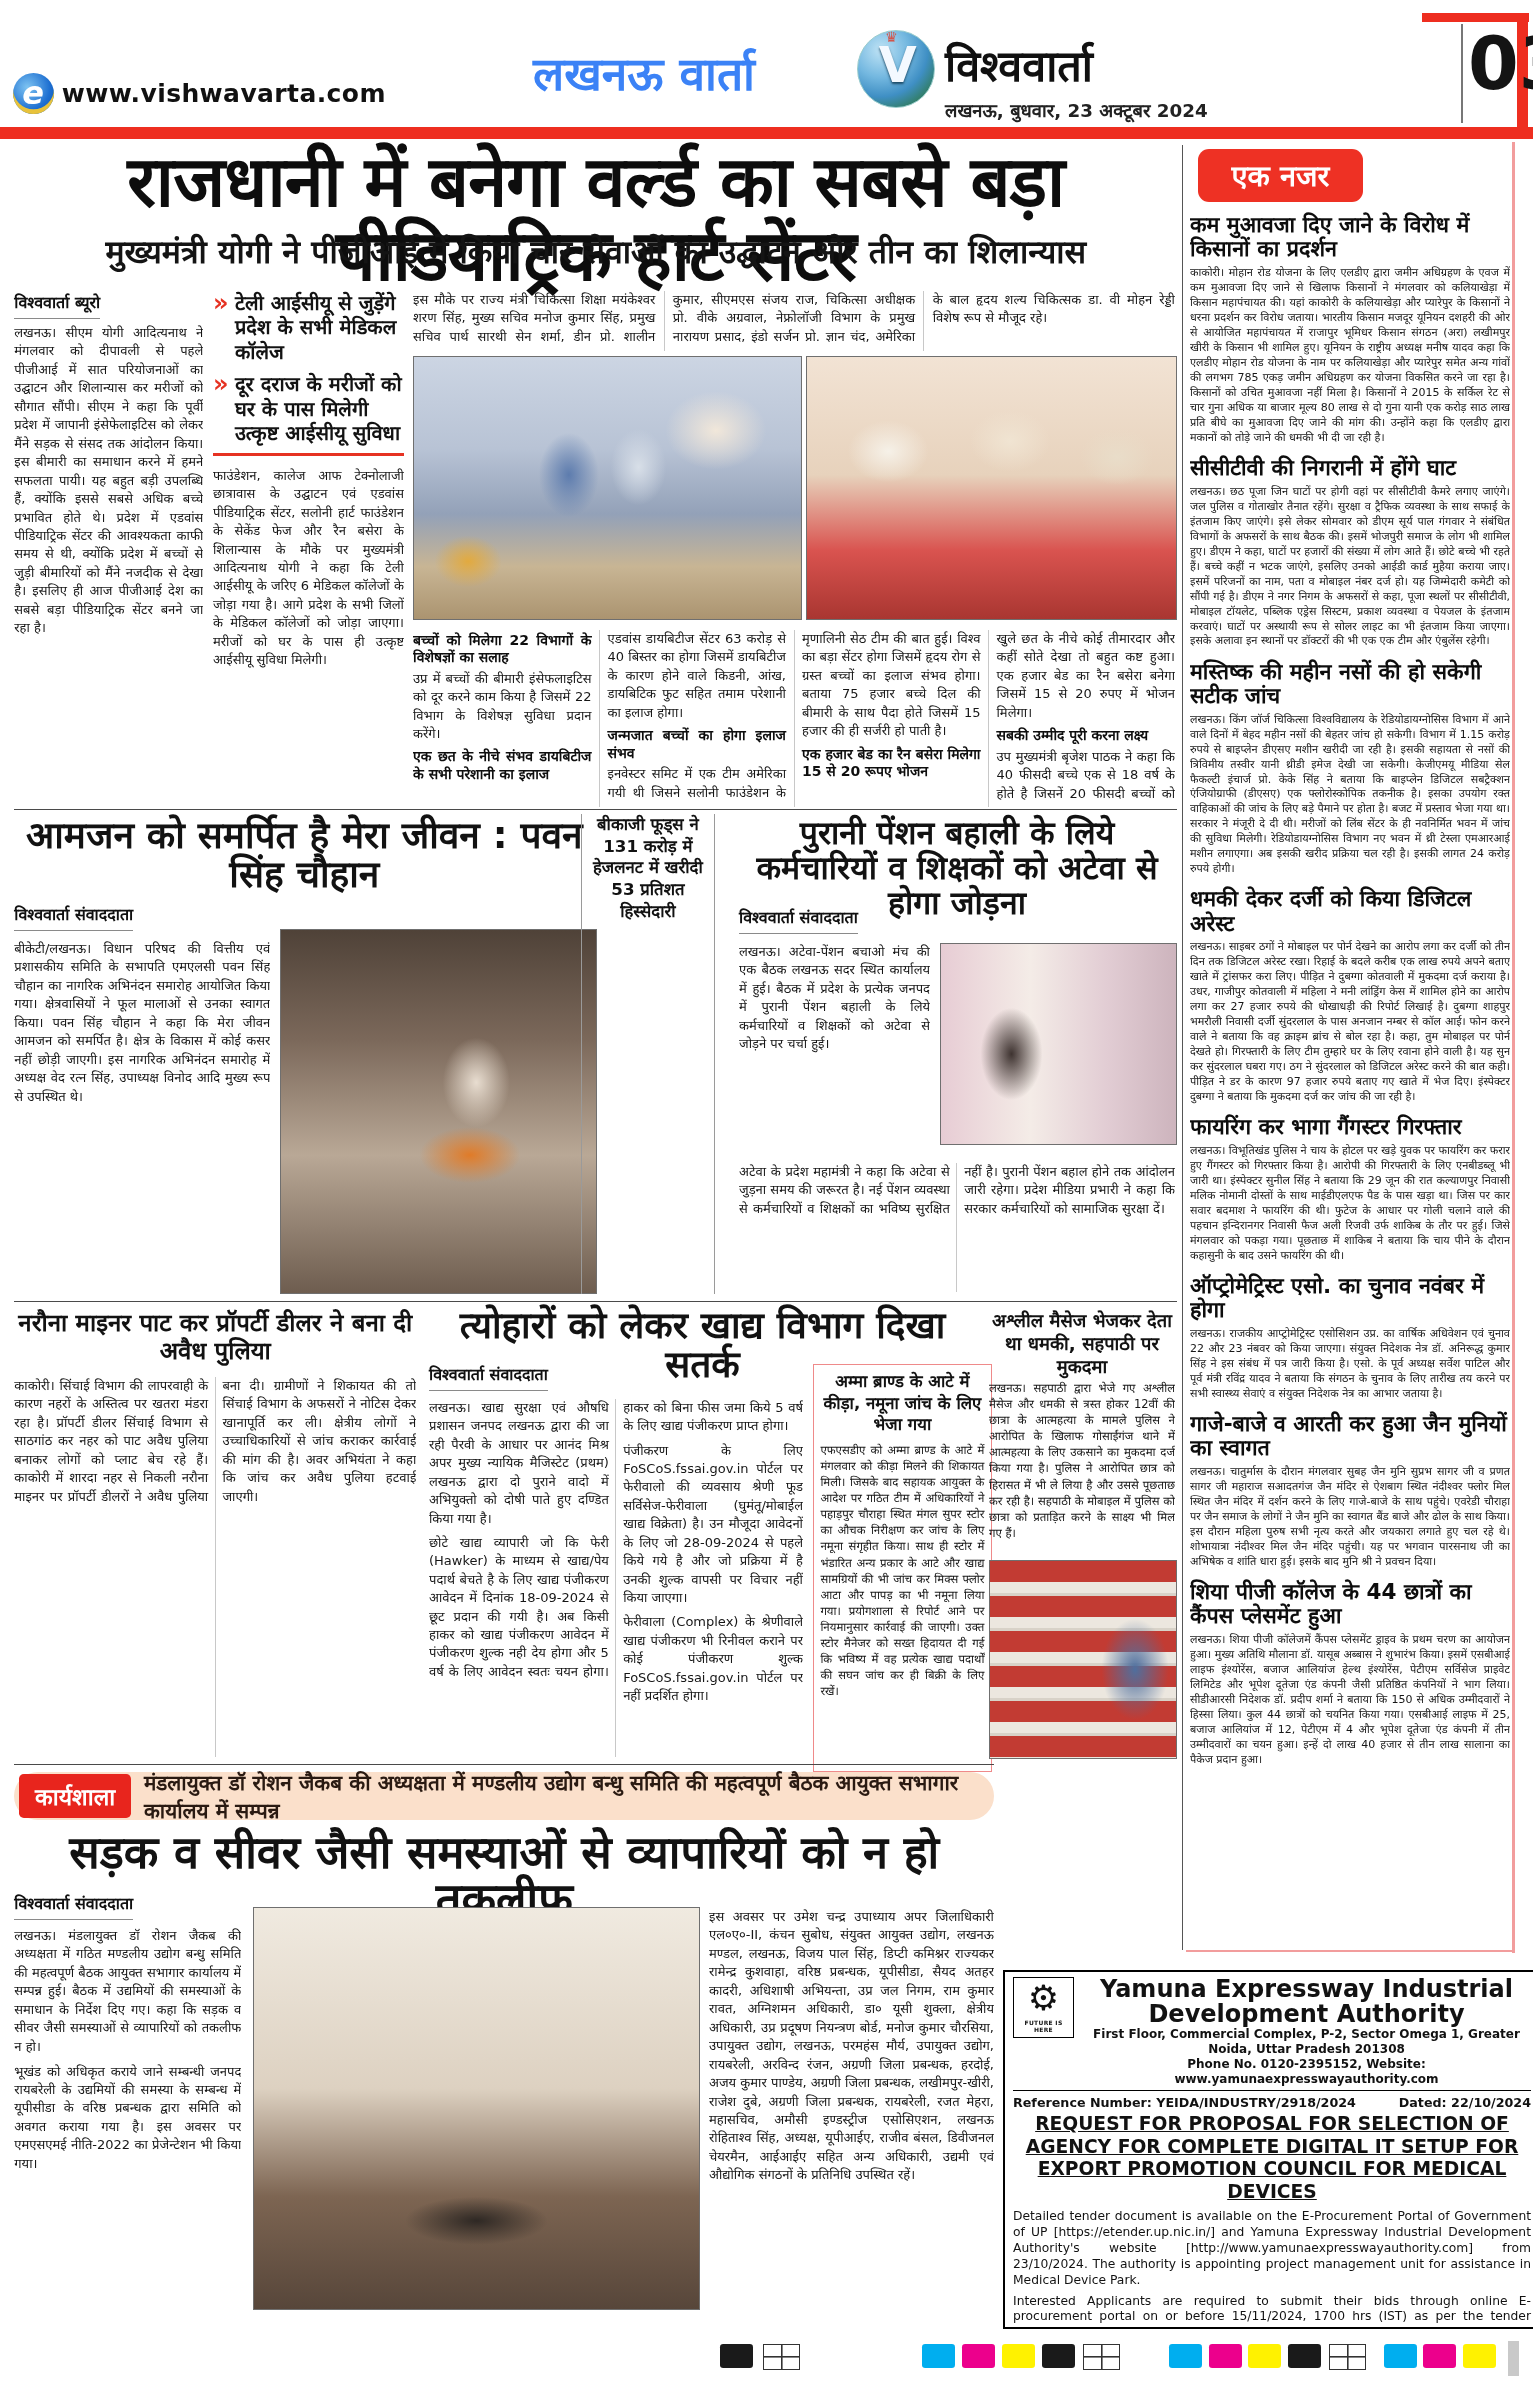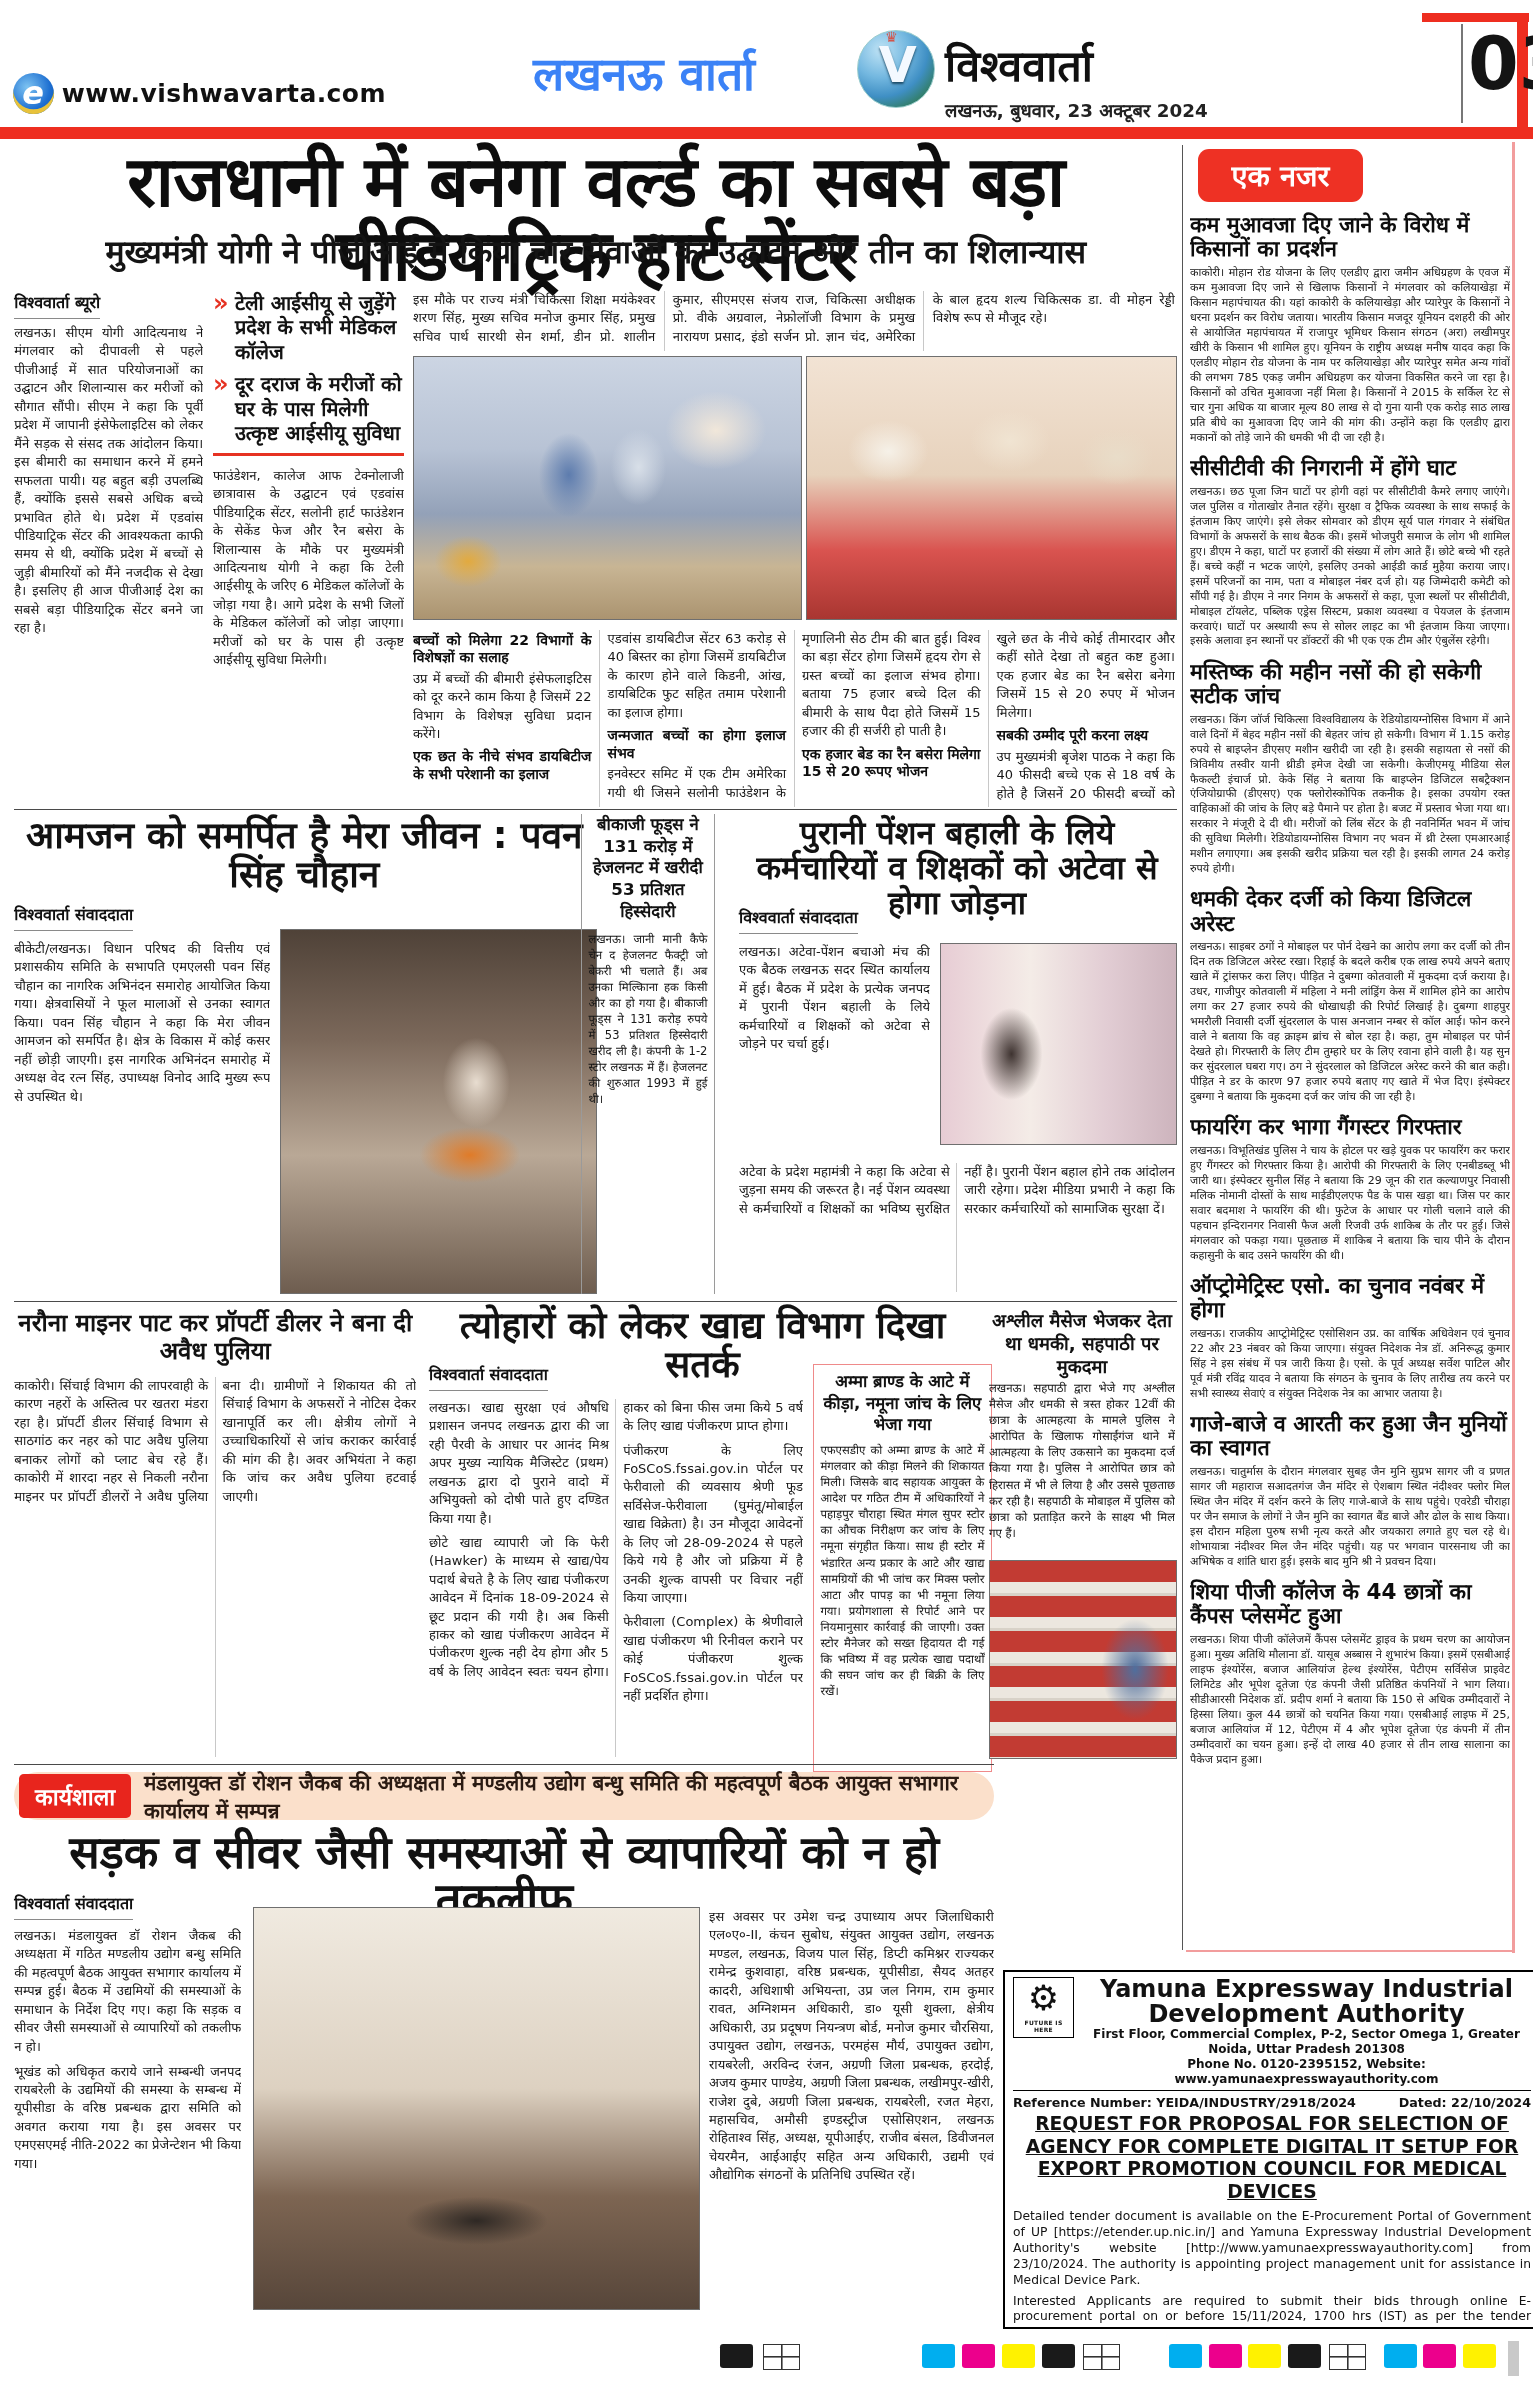--- a/index.html
+++ b/index.html
@@ -210,21 +210,20 @@
 
   <div class="abs pawan-headline ct">आमजन को समर्पित है मेरा जीवन : पवन सिंह चौहान</div>
   <div class="abs pawan-byline">
     <span class="byline">विश्ववार्ता संवाददाता</span>
   </div>
   <div class="abs pawan-body bt jt hide">बीकेटी/लखनऊ। विधान परिषद की वित्तीय एवं प्रशासकीय समिति के सभापति एमएलसी पवन सिंह चौहान का नागरिक अभिनंदन समारोह आयोजित किया गया। क्षेत्रवासियों ने फूल मालाओं से उनका स्वागत किया। पवन सिंह चौहान ने कहा कि मेरा जीवन आमजन को समर्पित है। क्षेत्र के विकास में कोई कसर नहीं छोड़ी जाएगी। इस नागरिक अभिनंदन समारोह में अध्यक्ष वेद रत्न सिंह, उपाध्यक्ष विनोद आदि मुख्य रूप से उपस्थित थे।</div>
   <div class="abs ph ph-pawan pawan-photo"></div>
 
   <div class="abs bikaji-box hide">
     <div class="bikaji-headline">बीकाजी फूड्स ने 131 करोड़ में हेजलनट में खरीदी 53 प्रतिशत हिस्सेदारी</div>
-    <div class="sm jt">लखनऊ। जानी मानी कैफे चेन द हेजलनट फैक्ट्री जो बेकरी भी चलाते हैं। अब उनका मिल्किाना हक किसी और का हो गया है। बीकाजी फूड्स ने 131 करोड़ रुपये में 53 प्रतिशत हिस्सेदारी खरीद ली है। कंपनी के 1-2 स्टोर लखनऊ में हैं। हेजलनट की शुरुआत 1993 में हुई थी।</div>
   </div>
 
   <div class="abs pension-headline ct">पुरानी पेंशन बहाली के लिये कर्मचारियों व शिक्षकों को अटेवा से होगा जोड़ना</div>
   <div class="abs pension-byline">
     <span class="byline">विश्ववार्ता संवाददाता</span>
   </div>
   <div class="abs pension-body1 bt jt hide">लखनऊ। अटेवा-पेंशन बचाओ मंच की एक बैठक लखनऊ सदर स्थित कार्यालय में हुई। बैठक में प्रदेश के प्रत्येक जनपद में पुरानी पेंशन बहाली के लिये कर्मचारियों व शिक्षकों को अटेवा से जोड़ने पर चर्चा हुई।</div>
   <div class="abs ph ph-pension pension-photo"></div>
   <div class="abs pension-body2 bt jt hide">अटेवा के प्रदेश महामंत्री ने कहा कि अटेवा से जुड़ना समय की जरूरत है। नई पेंशन व्यवस्था से कर्मचारियों व शिक्षकों का भविष्य सुरक्षित नहीं है। पुरानी पेंशन बहाल होने तक आंदोलन जारी रहेगा। प्रदेश मीडिया प्रभारी ने कहा कि सरकार कर्मचारियों को सामाजिक सुरक्षा दें।</div>
   <div class="abs rule-h band-rule2"></div>

